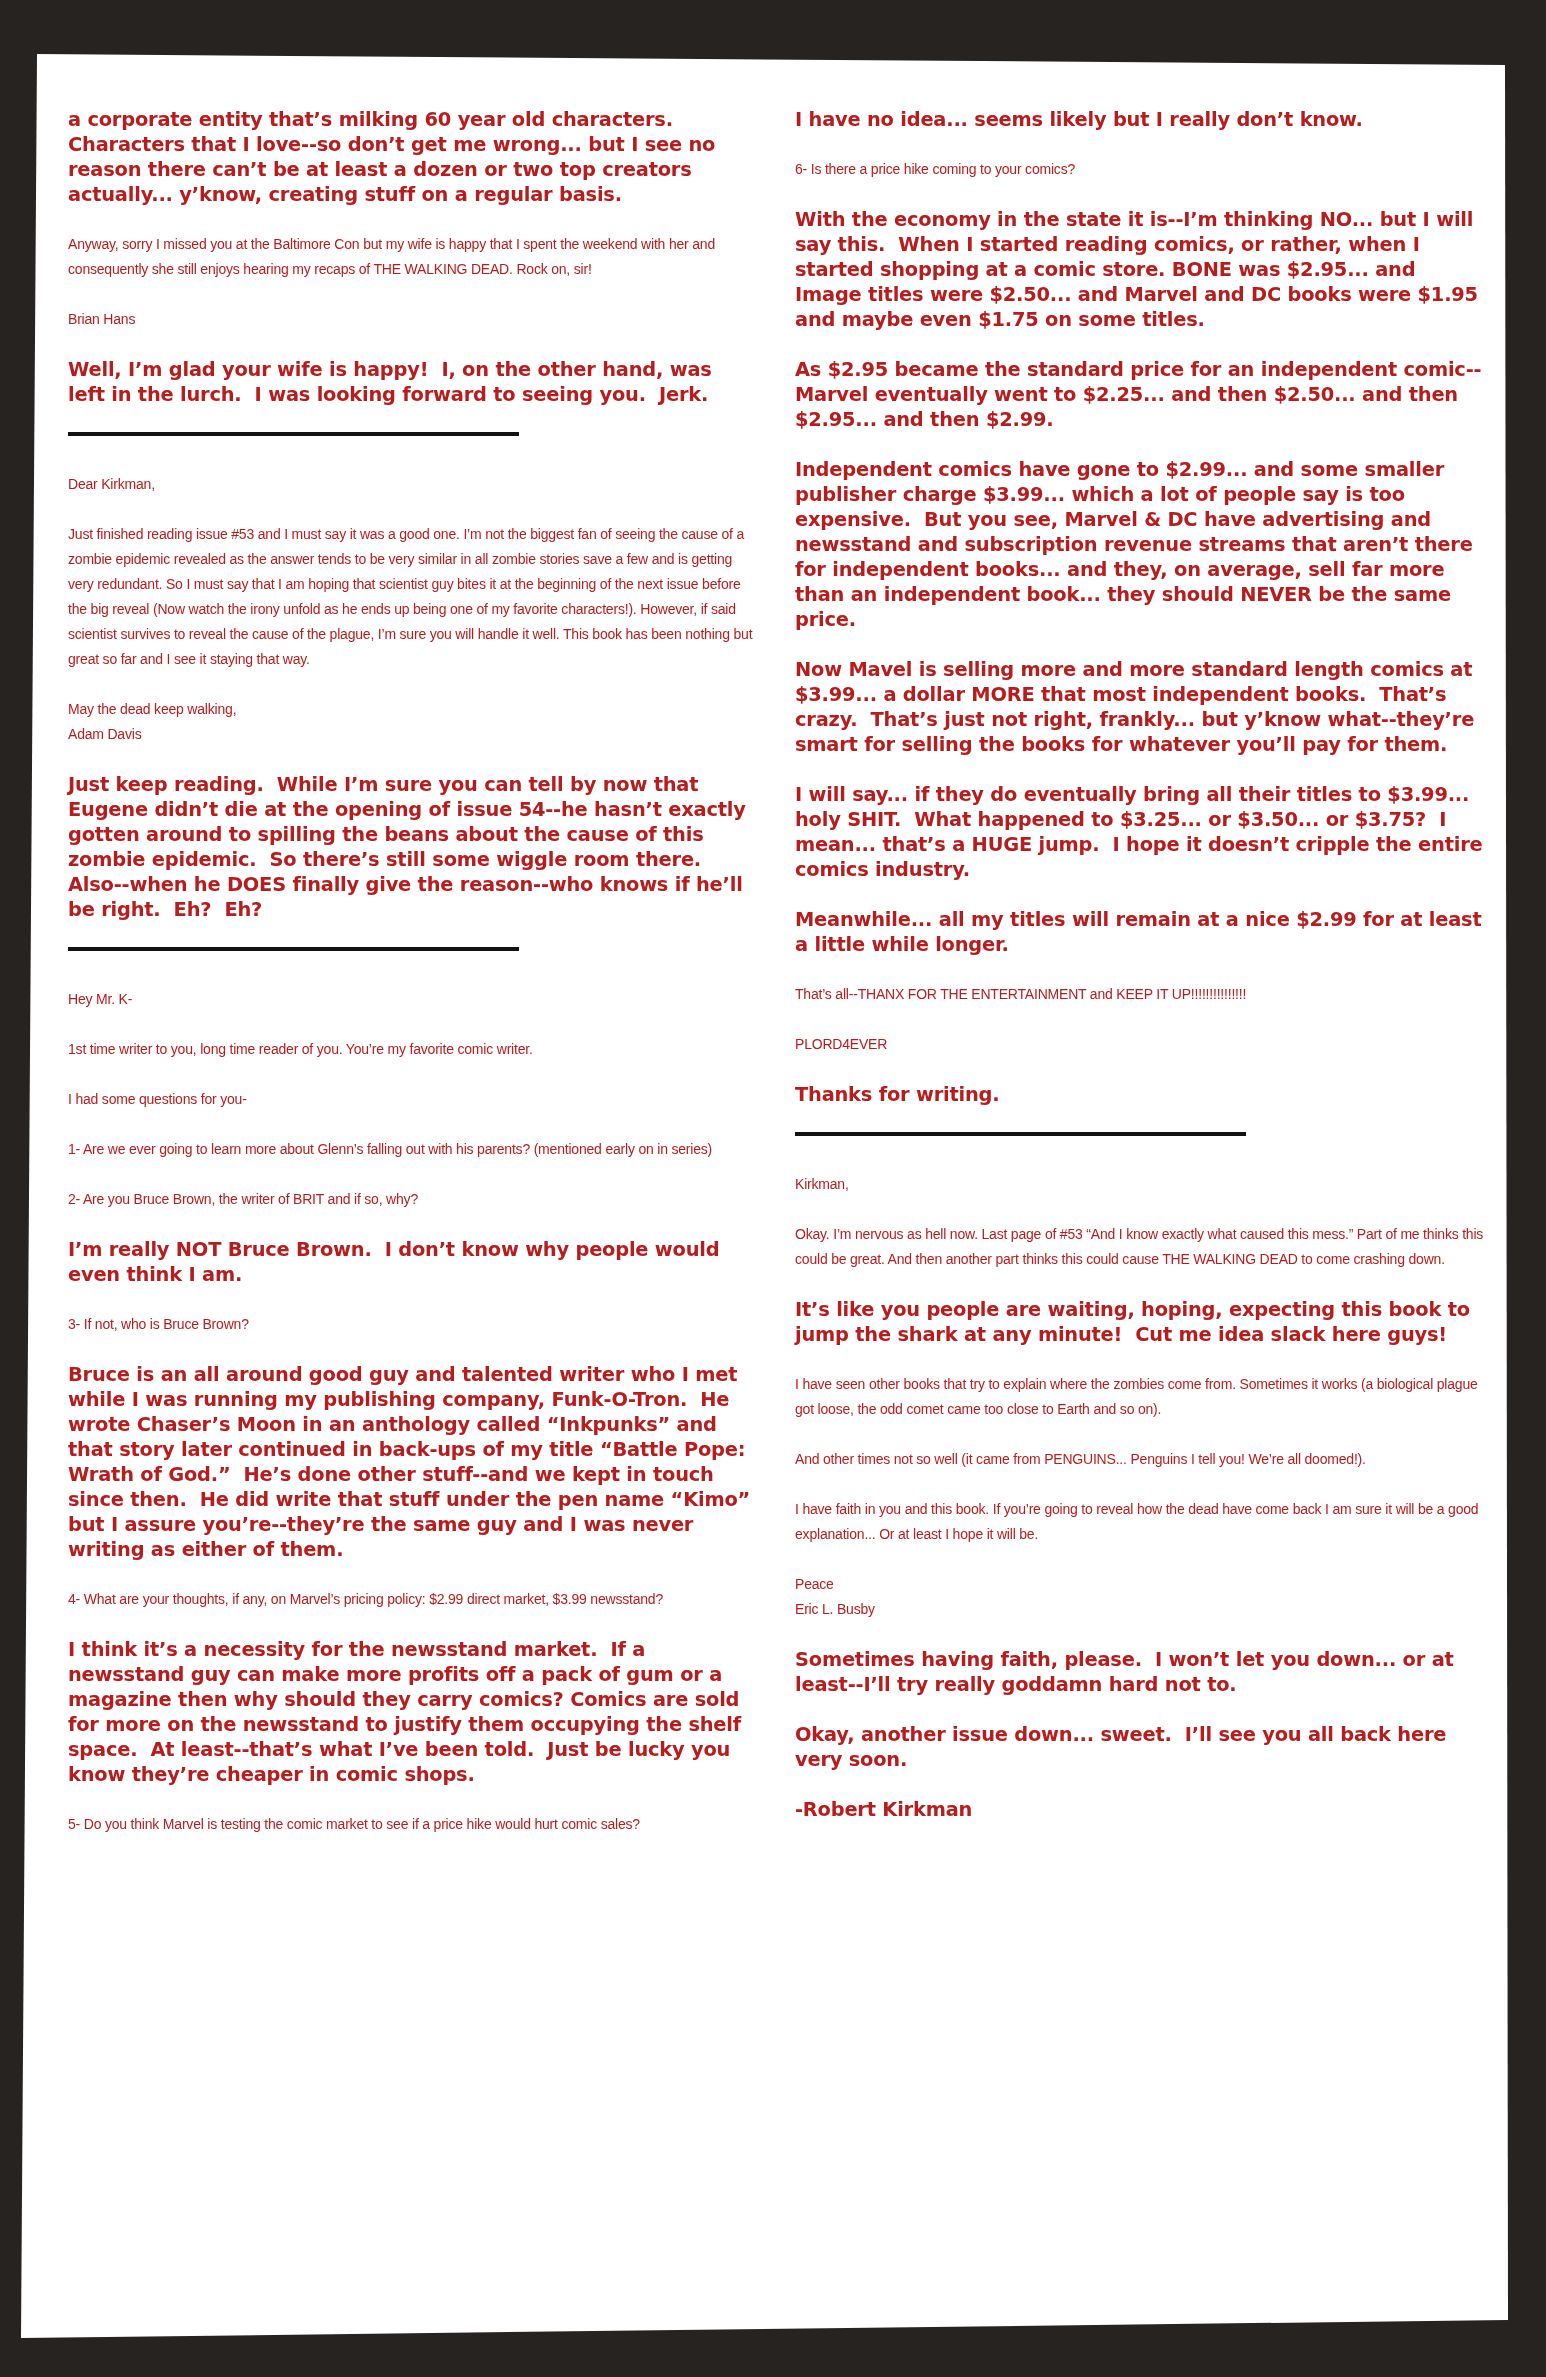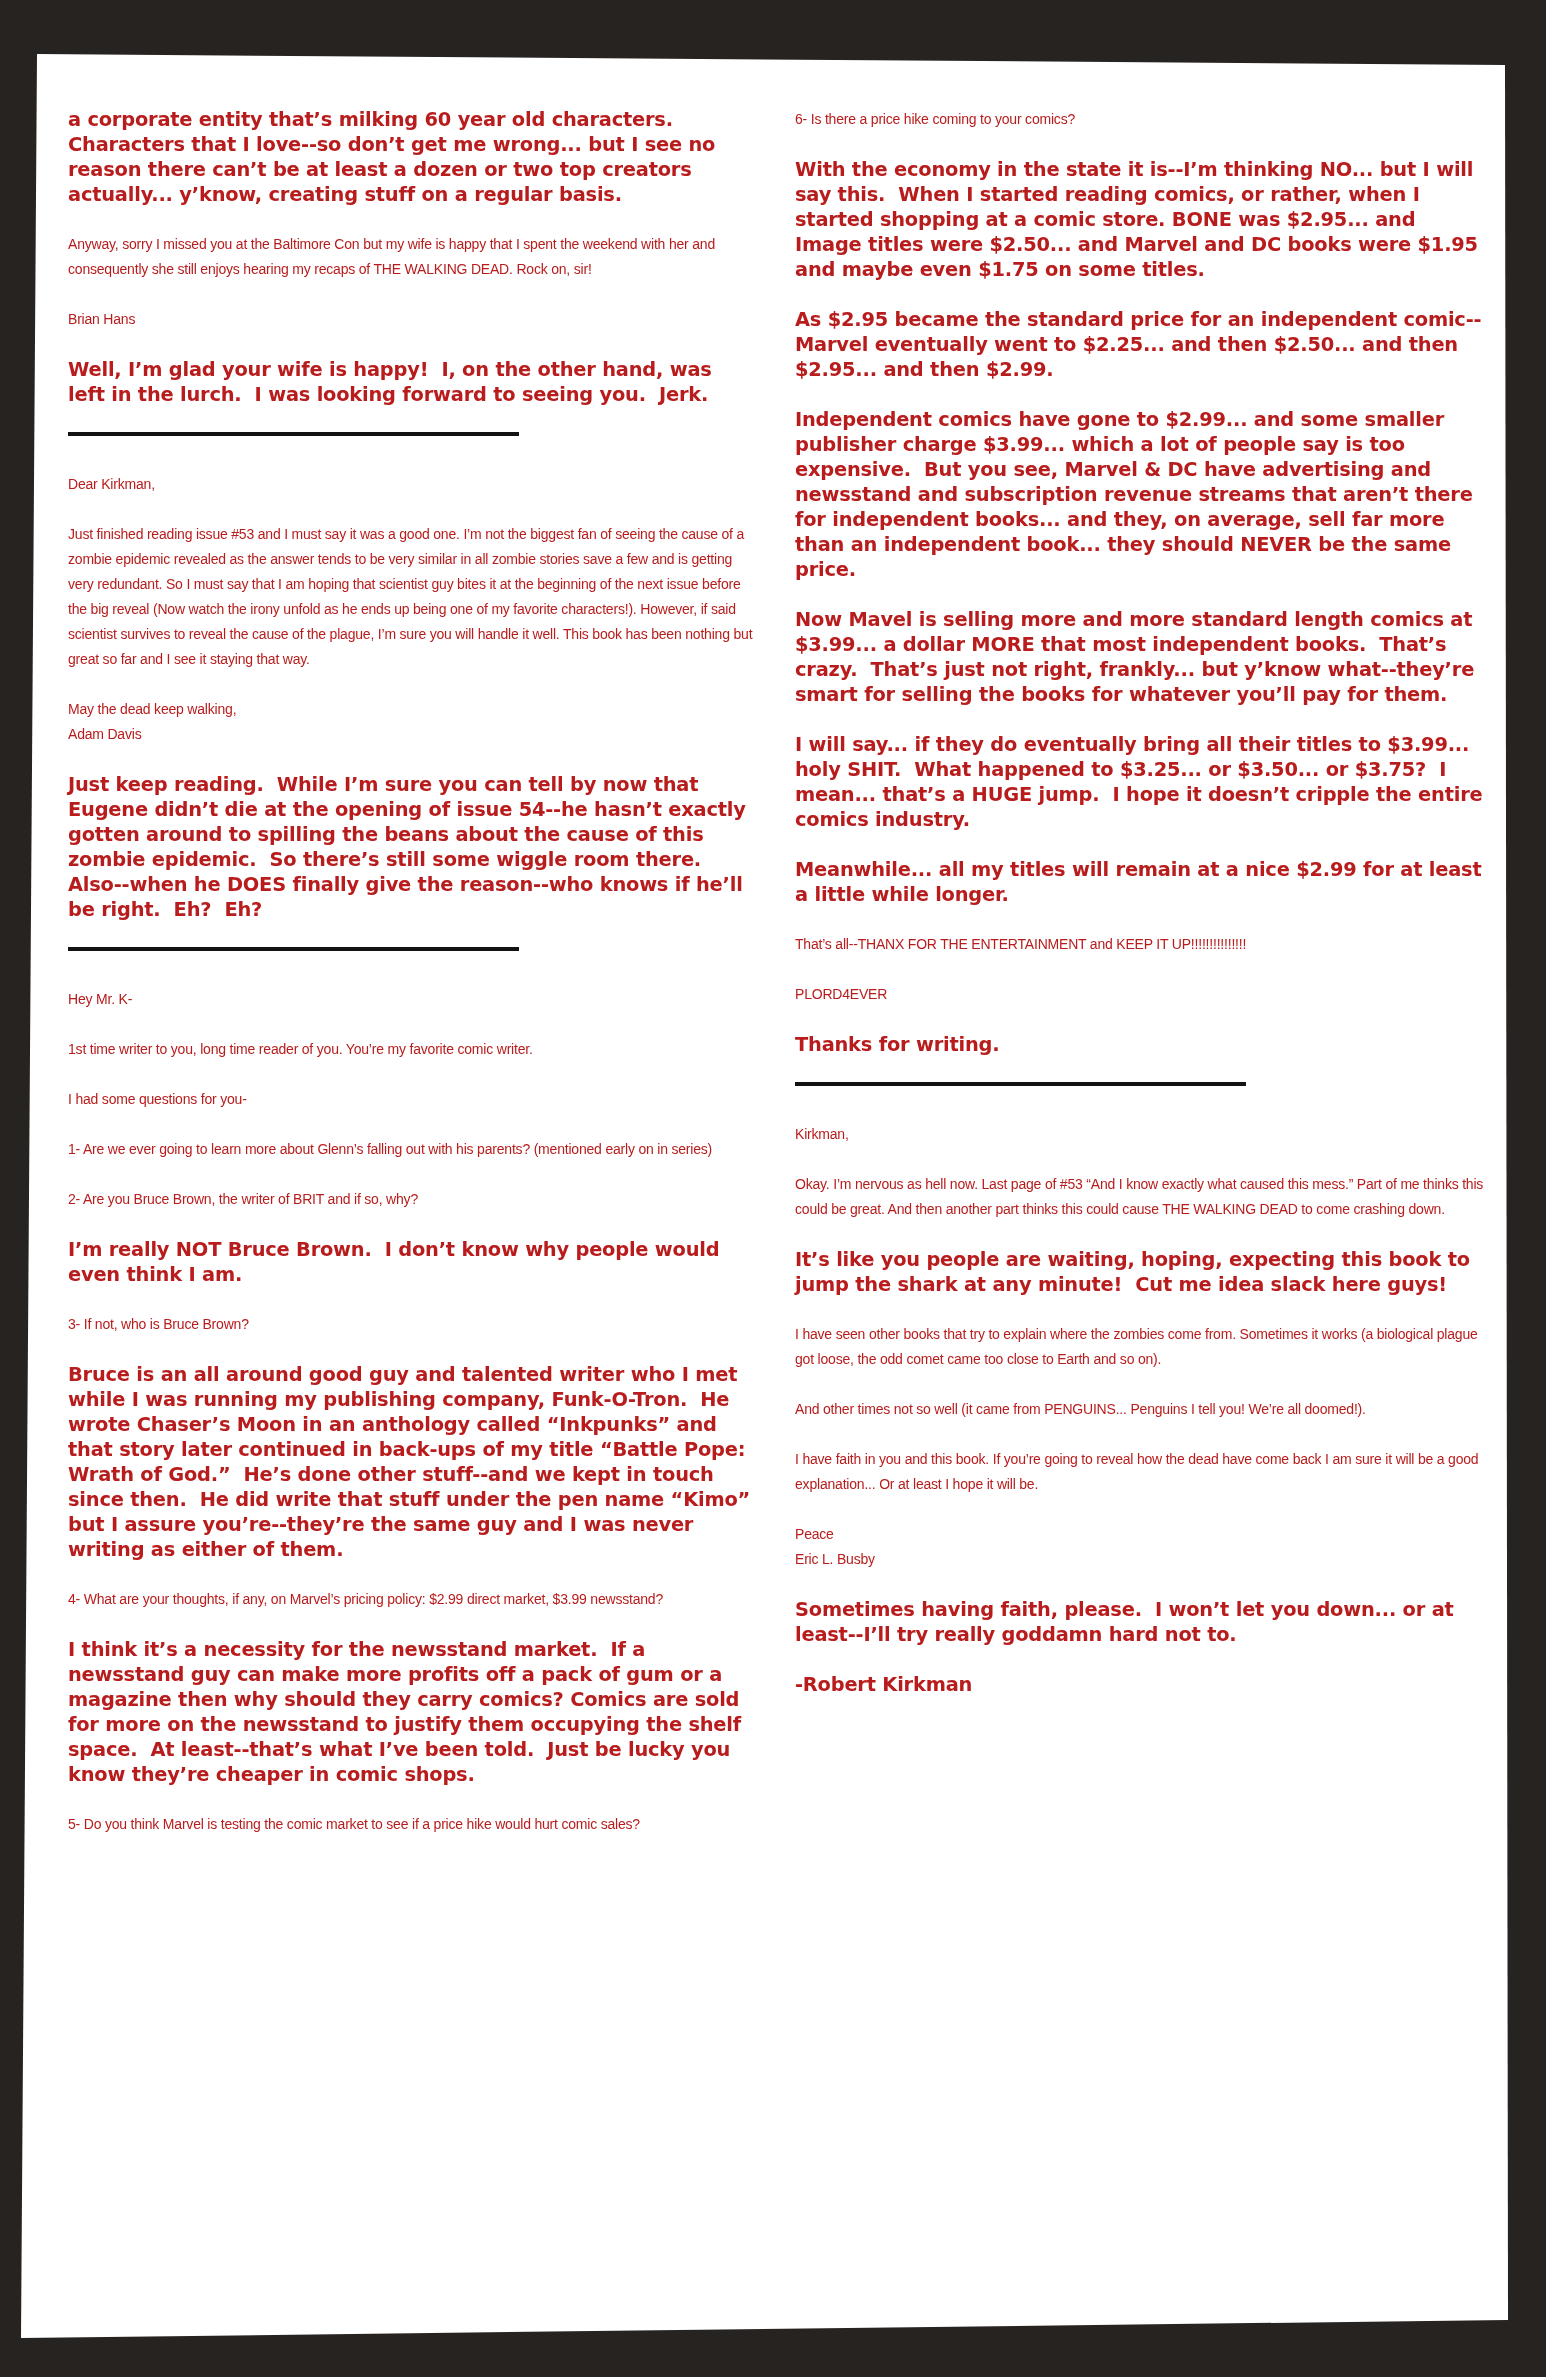--- a/index.html
+++ b/index.html
@@ -73,36 +73,38 @@
       <p class="para letter">1- Are we ever going to learn more about Glenn’s falling out with his parents? (mentioned early on in series)</p>
       <p class="para letter">2- Are you Bruce Brown, the writer of BRIT and if so, why?</p>
       <p class="para reply">I’m really NOT Bruce Brown.  I don’t know why people would even think I am.</p>
       <p class="para letter">3- If not, who is Bruce Brown?</p>
       <p class="para reply">Bruce is an all around good guy and talented writer who I met while I was running my publishing company, Funk-O-Tron.  He wrote Chaser’s Moon in an anthology called “Inkpunks” and that story later continued in back-ups of my title “Battle Pope: Wrath of God.”  He’s done other stuff--and we kept in touch since then.  He did write that stuff under the pen name “Kimo” but I assure you’re--they’re the same guy and I was never writing as either of them.</p>
       <p class="para letter">4- What are your thoughts, if any, on Marvel’s pricing policy: $2.99 direct market, $3.99 newsstand?</p>
       <p class="para reply">I think it’s a necessity for the newsstand market.  If a newsstand guy can make more profits off a pack of gum or a magazine then why should they carry comics? Comics are sold for more on the newsstand to justify them occupying the shelf space.  At least--that’s what I’ve been told.  Just be lucky you know they’re cheaper in comic shops.</p>
       <p class="para letter">5- Do you think Marvel is testing the comic market to see if a price hike would hurt comic sales?</p>
     </div>
   <div class="col col-right">
+      <p class="para reply">I have no idea... seems likely but I really don’t know.</p>
       <p class="para letter">6- Is there a price hike coming to your comics?</p>
       <p class="para reply">With the economy in the state it is--I’m thinking NO... but I will say this.  When I started reading comics, or rather, when I started shopping at a comic store. BONE was $2.95... and Image titles were $2.50... and Marvel and DC books were $1.95 and maybe even $1.75 on some titles.</p>
       <p class="para reply">As $2.95 became the standard price for an independent comic--Marvel eventually went to $2.25... and then $2.50... and then $2.95... and then $2.99.</p>
       <p class="para reply">Independent comics have gone to $2.99... and some smaller publisher charge $3.99... which a lot of people say is too expensive.  But you see, Marvel &amp; DC have advertising and newsstand and subscription revenue streams that aren’t there for independent books... and they, on average, sell far more than an independent book... they should NEVER be the same price.</p>
       <p class="para reply">Now Mavel is selling more and more standard length comics at $3.99... a dollar MORE that most independent books.  That’s crazy.  That’s just not right, frankly... but y’know what--they’re smart for selling the books for whatever you’ll pay for them.</p>
       <p class="para reply">I will say... if they do eventually bring all their titles to $3.99... holy SHIT.  What happened to $3.25... or $3.50... or $3.75?  I mean... that’s a HUGE jump.  I hope it doesn’t cripple the entire comics industry.</p>
       <p class="para reply">Meanwhile... all my titles will remain at a nice $2.99 for at least a little while longer.</p>
       <p class="para letter">That’s all--THANX FOR THE ENTERTAINMENT and KEEP IT UP!!!!!!!!!!!!!!!</p>
       <p class="para letter">PLORD4EVER</p>
       <p class="para reply">Thanks for writing.</p>
       <div class="rule"></div>
       <p class="para letter">Kirkman,</p>
       <p class="para letter">Okay. I’m nervous as hell now. Last page of #53 “And I know exactly what caused this mess.” Part of me thinks this could be great. And then another part thinks this could cause THE WALKING DEAD to come crashing down.</p>
       <p class="para reply">It’s like you people are waiting, hoping, expecting this book to jump the shark at any minute!  Cut me idea slack here guys!</p>
       <p class="para letter">I have seen other books that try to explain where the zombies come from. Sometimes it works (a biological plague got loose, the odd comet came too close to Earth and so on).</p>
       <p class="para letter">And other times not so well (it came from PENGUINS... Penguins I tell you! We’re all doomed!).</p>
       <p class="para letter">I have faith in you and this book. If you’re going to reveal how the dead have come back I am sure it will be a good explanation... Or at least I hope it will be.</p>
       <p class="para letter">Peace
 Eric L. Busby</p>
       <p class="para reply">Sometimes having faith, please.  I won’t let you down... or at least--I’ll try really goddamn hard not to.</p>
+      <p class="para reply">Okay, another issue down... sweet.  I’ll see you all back here very soon.</p>
       <p class="para reply">-Robert Kirkman</p>
     </div>
 </div>
 
 
 </body></html>

